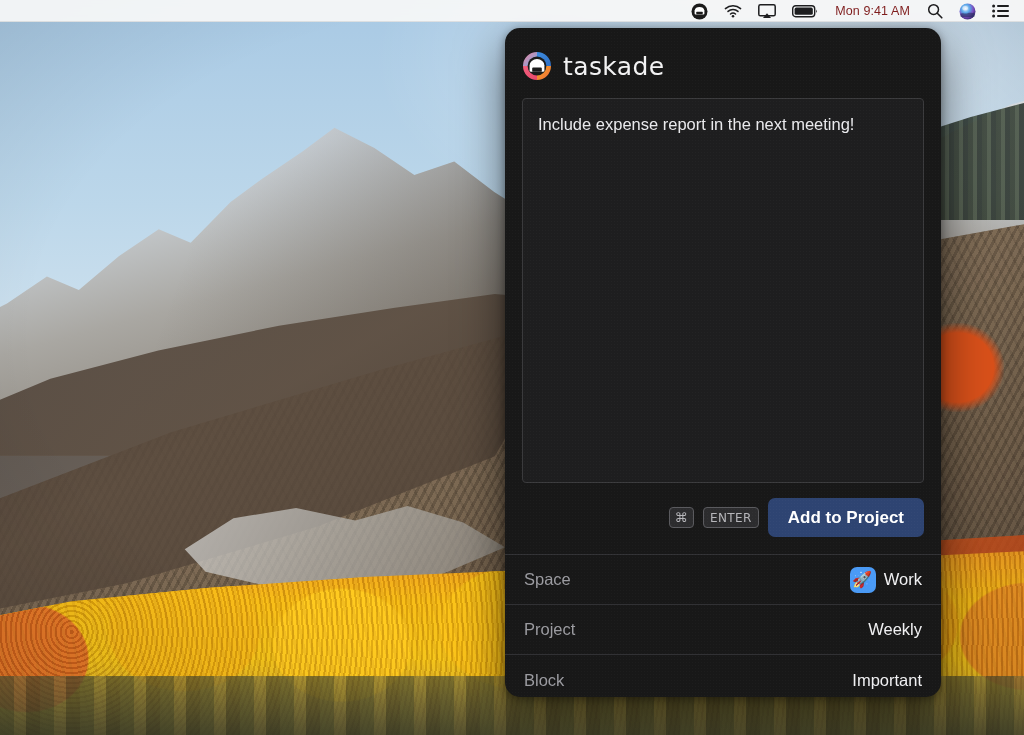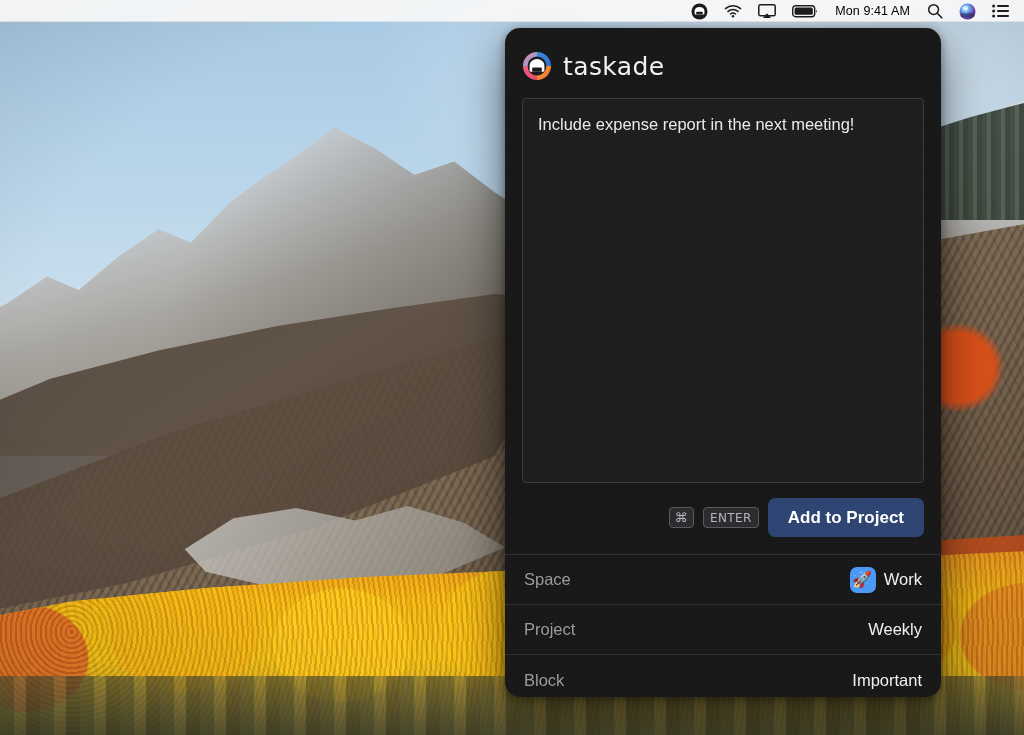--- a/index.html
+++ b/index.html
@@ -124,21 +124,21 @@
     display:flex; align-items:center; justify-content:flex-end;
     padding-right:6px; gap:0;
     box-shadow:inset 0 -1px 0 rgba(0,0,0,.09);
     z-index:50;
   }
   .mb-item {
     height:22px; display:flex; align-items:center; justify-content:center;
     padding:0 8px; color:#1d1d1f;
   }
   .mb-clock {
-    font-size:12.5px; color:#000000; letter-spacing:.1px;
+    font-size:12.5px; color:#7f1d1d; letter-spacing:.1px;
     padding:0 9px; white-space:nowrap;
   }
   .mb-icon svg { display:block; }
 
   
   .panel {
     position:absolute; left:505px; top:28px; width:436px; height:669px;
     background:#181818;
     border-radius:15px;
     box-shadow:0 18px 48px rgba(0,0,0,.55), 0 2px 10px rgba(0,0,0,.4);

